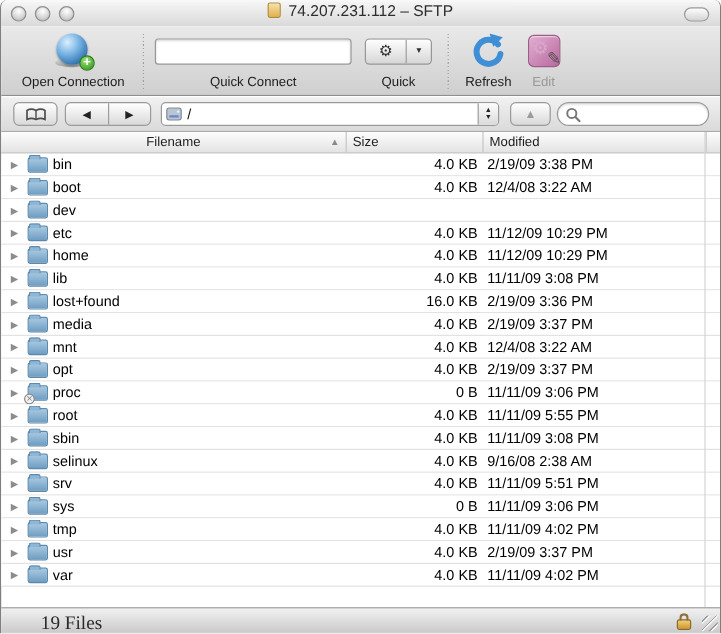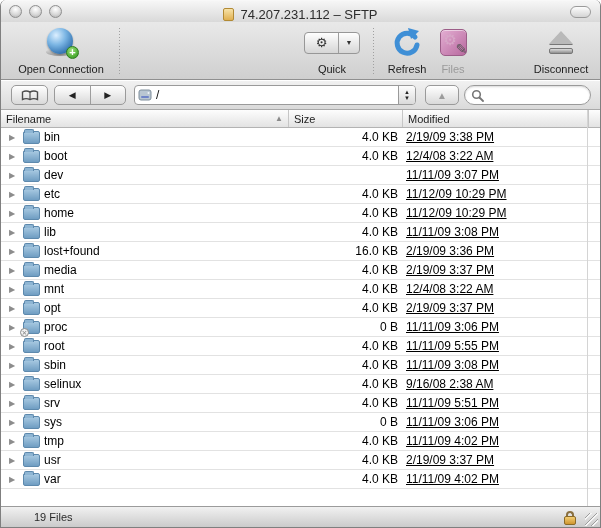--- a/index.html
+++ b/index.html
@@ -4,21 +4,21 @@
 <style>
   * { margin:0; padding:0; box-sizing:border-box; }
   html,body { width:601px; height:528px; }
   body { font-family:"Liberation Sans","DejaVu Sans",sans-serif; background:#fff; }
   .window{ position:relative; width:601px; height:528px; overflow:hidden;
            border:1px solid #7f7f7f; border-top:none; border-radius:6px 6px 0 0; background:#fff; }
 
   
   .titlebar{ position:absolute; left:0; top:0; width:100%; height:22px;
     background:linear-gradient(#f6f6f6,#d9d9d9); border-top:1px solid #f8f8f8;
-    border-radius:5px 5px 0 0; display:flex; align-items:flex-end; }
+    border-radius:5px 5px 0 0; display:flex; align-items:flex-start; }
   .traffic{ position:absolute; left:8px; top:4px; display:flex; gap:7px; }
   .tl{ width:13px; height:13px; border-radius:50%; border:1px solid #8e8e8e;
     background:radial-gradient(circle at 50% 30%, #ffffff, #d8d8d8 55%, #aeaeae); }
   .title-wrap{ margin:0 auto; display:flex; align-items:center; gap:6px; }
   .proxy-icon{ width:11px; height:13px; border-radius:2px; border:1px solid #b28a34;
     background:linear-gradient(#f7e2a8,#e0b050); }
   .title-text{ font-size:13px; color:#2d2d2d; }
   .oval-btn{ position:absolute; right:9px; top:5px; width:21px; height:12px; border-radius:7px;
     border:1px solid #9a9a9a; background:linear-gradient(#fdfdfd,#d4d4d4); }
 
@@ -86,49 +86,49 @@
   .searchfield{ position:absolute; left:463px; width:127px; height:20px; border:1px solid #9a9a9a;
     border-radius:10px; background:#fff; display:flex; align-items:center; padding:0 6px;
     box-shadow:inset 0 1px 2px rgba(0,0,0,.15); }
   .searchfield input{ border:none; outline:none; flex:1; font-size:12px; background:transparent; min-width:0; }
 
   
   .thead{ position:absolute; left:0; top:110px; width:100%; height:18px;
     background:linear-gradient(#fdfdfd,#e3e3e3); border-bottom:1px solid #b3b3b3;
     font-size:11px; color:#1d1d1d; }
   .th{ position:absolute; top:0; height:100%; display:flex; align-items:center; padding:0 5px; }
-  .th-filename{ left:0; width:287px; }
+  .th-filename{ left:0; width:287px;justify-content:center; }
   .th-size{ left:287px; width:114px; border-left:1px solid #c6c6c6; }
   .th-modified{ left:401px; width:186px; border-left:1px solid #c6c6c6; }
   .th-blank{ left:587px; width:14px; border-left:1px solid #c6c6c6; }
   .sort-arrow{ position:absolute; left:274px; top:4px; font-size:8px; color:#8a8a8a; }
 
   
   .rows{ position:absolute; left:0; top:128px; width:100%; }
   .row{ position:relative; height:19px; border-bottom:1px solid #e2e2e2; background:#fff;
     font-size:12px; color:#000; }
   .disc{ position:absolute; left:8px; top:5px; font-size:8px; color:#8c8c8c; line-height:9px; }
   .folder{ position:absolute; left:22px; top:3px; width:17px; height:13px; border-radius:2px;
     border:1px solid #5d89ad; background:linear-gradient(#a9cae2,#6f9dc2); }
   .folder::before{ content:""; position:absolute; left:0; top:-3px; width:8px; height:3px;
     border-radius:2px 2px 0 0; border:1px solid #5d89ad; border-bottom:none;
     background:#8fb6d4; }
   .badge{ position:absolute; left:-4px; bottom:-4px; width:9px; height:9px; border-radius:50%;
     background:#f2f2f2; border:1px solid #8a8a8a; color:#777; font-size:7px; line-height:8px;
     text-align:center; }
   .fname{ position:absolute; left:43px; top:2px; }
   .fsize{ position:absolute; left:287px; width:110px; top:2px; text-align:right; }
-  .fmod{ position:absolute; left:405px; top:2px;text-decoration:underline; }
+  .fmod{ position:absolute; left:405px; top:2px; }
 
   .vline{ position:absolute; left:586px; top:110px; width:1px; height:396px; background:#d4d4d4; }
 
   
   .statusbar{ position:absolute; left:0; top:506px; width:100%; height:22px;
     background:linear-gradient(#f1f1f1,#c9c9c9); border-top:1px solid #9b9b9b; }
-  .files-count{ position:absolute; left:33px; top:4px; font-size:11px; color:#2a2a2a; }
+  .files-count{ position:absolute; left:33px; top:4px; font-size:16px; color:#2a2a2a;font-family:Liberation Serif, serif; }
   .lock{ position:absolute; right:24px; top:4px; width:12px; height:14px; }
   .lock .shackle{ position:absolute; left:2px; top:0; width:8px; height:7px;
     border:2px solid #8a7040; border-bottom:none; border-radius:4px 4px 0 0; }
   .lock .body{ position:absolute; left:0; top:5px; width:12px; height:9px; border-radius:2px;
     border:1px solid #8a6a28; background:linear-gradient(#f3cd74,#cf962f); }
   .grip{ position:absolute; right:2px; bottom:2px; width:13px; height:13px;
     background:repeating-linear-gradient(135deg, transparent 0 3px, #9d9d9d 3px 4px, #f5f5f5 4px 5px); }
 </style>
 </head>
 <body>
@@ -155,20 +155,29 @@
           <div class="base"></div>
             <div class="sphere"></div>
             <div class="plus">+</div>
         </div>
       </div>
       <span class="tlabel">Open Connection</span>
     </div>
 
     <div class="tsep" style="left:118px;"></div>
 
+    <div class="titem" style="left:127px; width:166px;">
+      <div class="ticon">
+        <div class="combo">
+          <input type="text" value="" style="">
+
+        </div>
+      </div>
+      <span class="tlabel">Quick Connect</span>
+    </div>
 
     <div class="titem" style="left:300px; width:62px;">
       <div class="ticon">
         <div class="segmented">
           <span class="seg" style="width:33px; font-size:13px;">⚙</span>
           <span class="seg" style="width:21px; font-size:7px;">▼</span>
         </div>
       </div>
       <span class="tlabel">Quick</span>
     </div>
@@ -185,32 +194,23 @@
       <span class="tlabel">Refresh</span>
     </div>
 
     <div class="titem" style="left:432px; width:40px;">
       <div class="ticon">
         <div class="edit-ic">
           <span class="gear">⚙</span>
             <span class="pencil">✎</span>
         </div>
       </div>
-      <span class="tlabel disabled">Files</span>
-    </div>
-
-    <div class="titem" style="left:524px; width:72px;">
-      <div class="ticon">
-        <div class="eject">
-          <div class="tri"></div>
-            <div class="bar"></div>
-        </div>
-      </div>
-      <span class="tlabel">Disconnect</span>
-    </div>
+      <span class="tlabel disabled">Edit</span>
+    </div>
+
   </div>
 
   <div class="pathbar">
     <div class="pbtn bookmark-btn">
       <svg width="18" height="13" viewBox="0 0 18 12">
         <path d="M1.5 2.5 Q5 0.5 9 2.5 Q13 0.5 16.5 2.5 L16.5 10 Q13 8.3 9 10 Q5 8.3 1.5 10 Z" fill="none" stroke="#4d4d4d" stroke-width="1.4"></path>
         <line x1="9" y1="2.5" x2="9" y2="10" stroke="#4d4d4d" stroke-width="1.2"></line>
       </svg>
     </div>
     <div class="pbtn navseg">
@@ -265,21 +265,20 @@
         <span class="disc">▶</span>
         <span class="folder"></span>
         <span class="fname">boot</span>
         <span class="fsize">4.0 KB</span>
         <span class="fmod">12/4/08 3:22 AM</span>
       </div>
       <div class="row">
         <span class="disc">▶</span>
         <span class="folder"></span>
         <span class="fname">dev</span>
-        <span class="fmod">11/11/09 3:07 PM</span>
       </div>
       <div class="row">
         <span class="disc">▶</span>
         <span class="folder"></span>
         <span class="fname">etc</span>
         <span class="fsize">4.0 KB</span>
         <span class="fmod">11/12/09 10:29 PM</span>
       </div>
       <div class="row">
         <span class="disc">▶</span>

